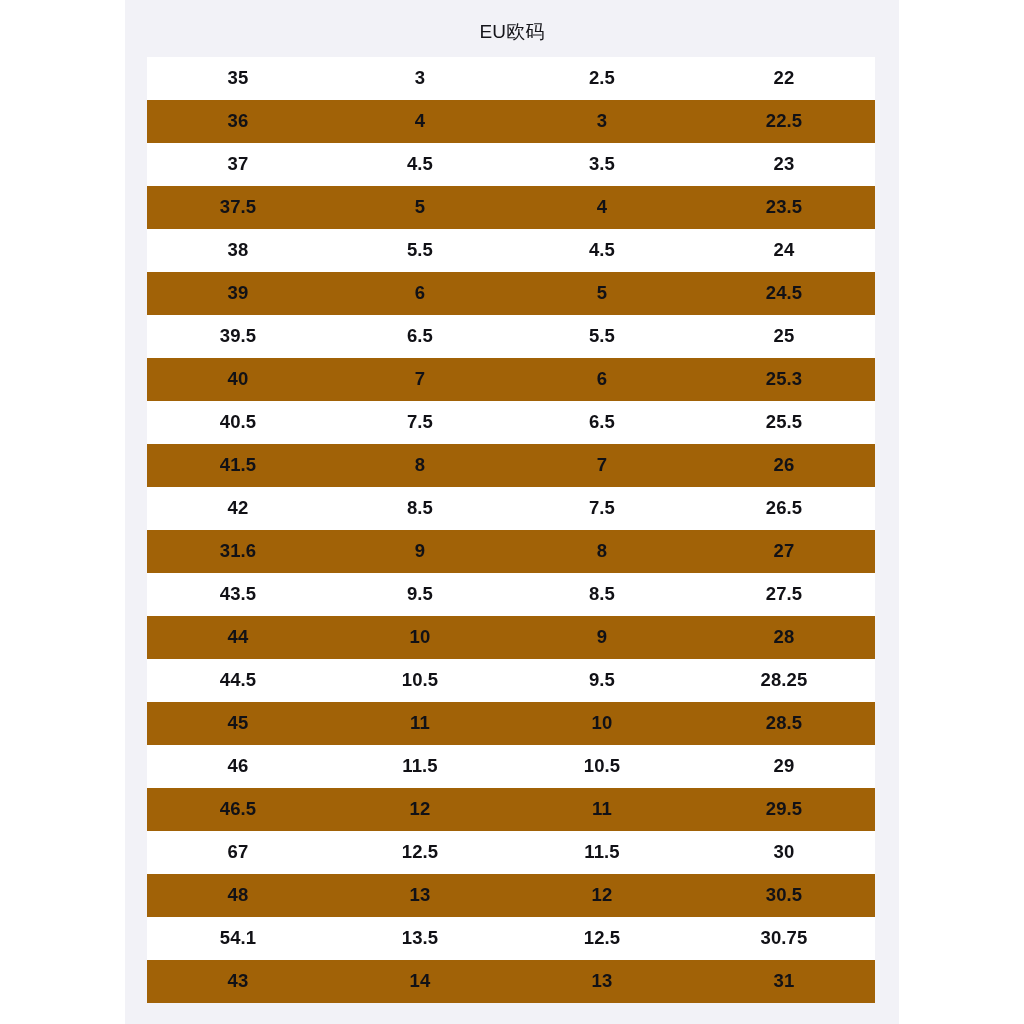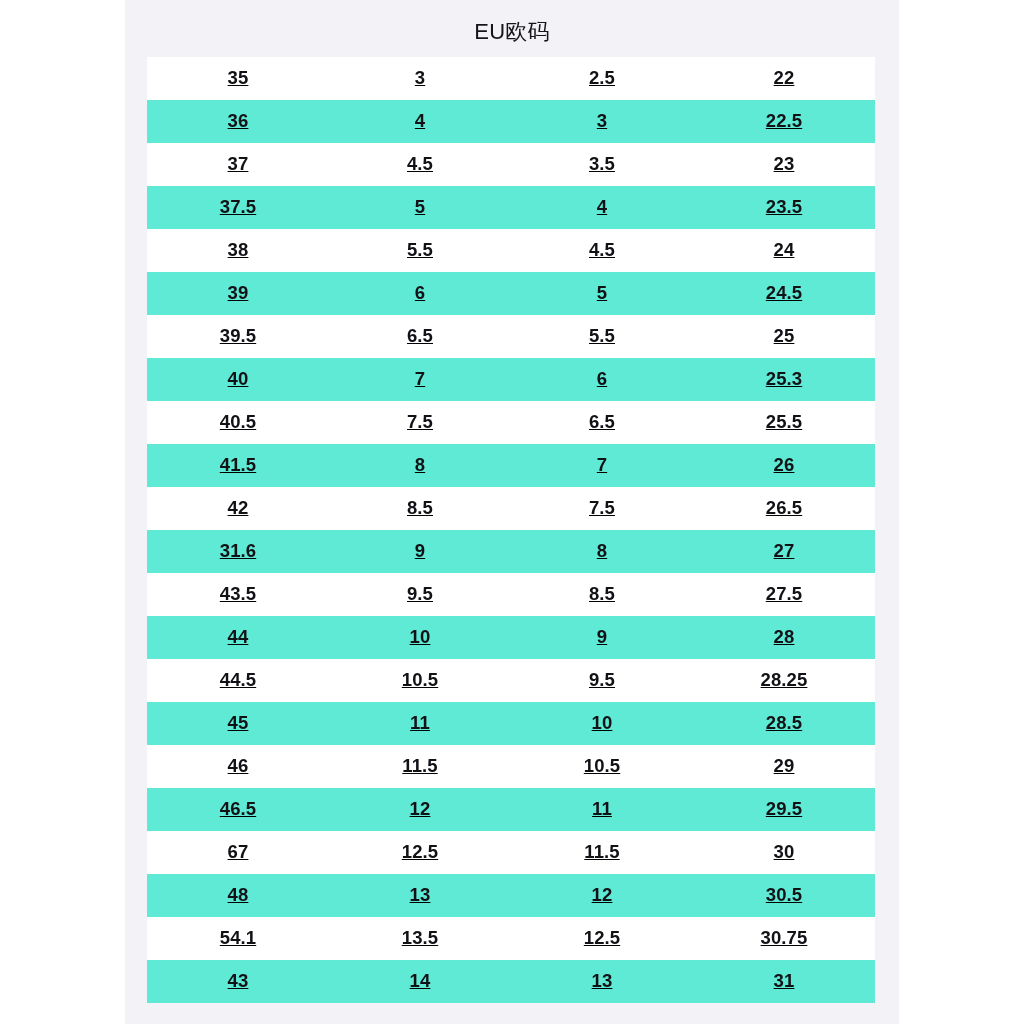--- a/index.html
+++ b/index.html
@@ -39,44 +39,43 @@
   #chart-header {
     display: flex;
     width: 100%;
     height: 57px;
     align-items: center;
     background: #f2f2f7;
   }
   #chart-header .hcell {
     flex: 1 1 0;
     text-align: center;
-    font-size: 22px;
+    font-size: 19px;
     font-weight: 400;
     color: #15151a;
     letter-spacing: 0.2px;
     line-height: 1;
     padding-top: 6px;
     box-sizing: border-box;
   }
 
   
   #chart-body {
     width: 100%;
-    text-decoration: underline;
   }
   .row {
     display: flex;
     align-items: center;
     height: 43px;
     width: 728px;
     margin-left: 22px;   
     box-sizing: border-box;
   }
   .row.odd  { background: #ffffff; }
-  .row.even { background: #5eead4; }
+  .row.even { background: #a16207; }
 
   .row .cell {
     flex: 1 1 0;
     text-align: center;
     font-size: 18.5px;
     font-weight: 700;
     color: #111116;
     line-height: 1;
     letter-spacing: 0.1px;
     box-sizing: border-box;

